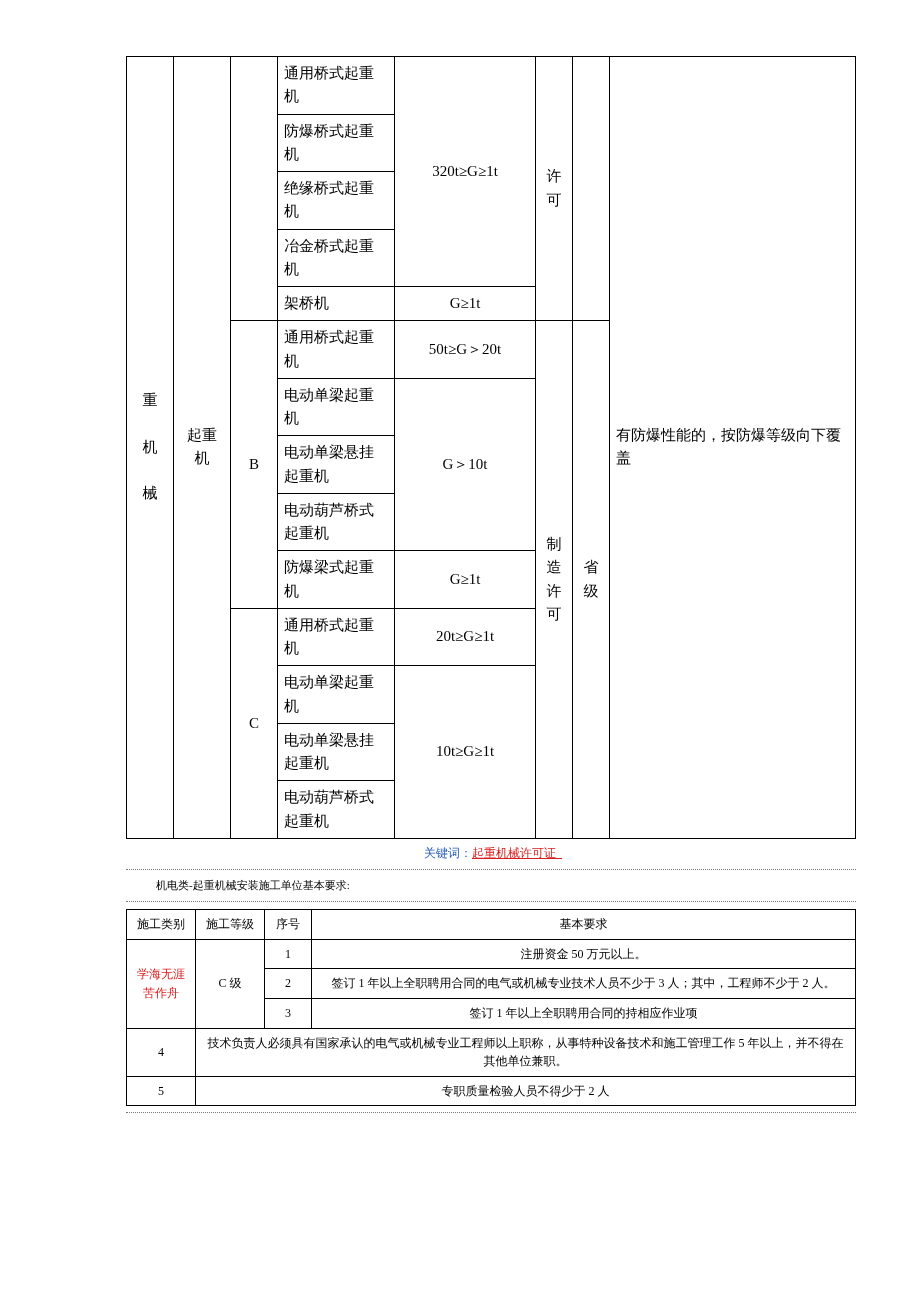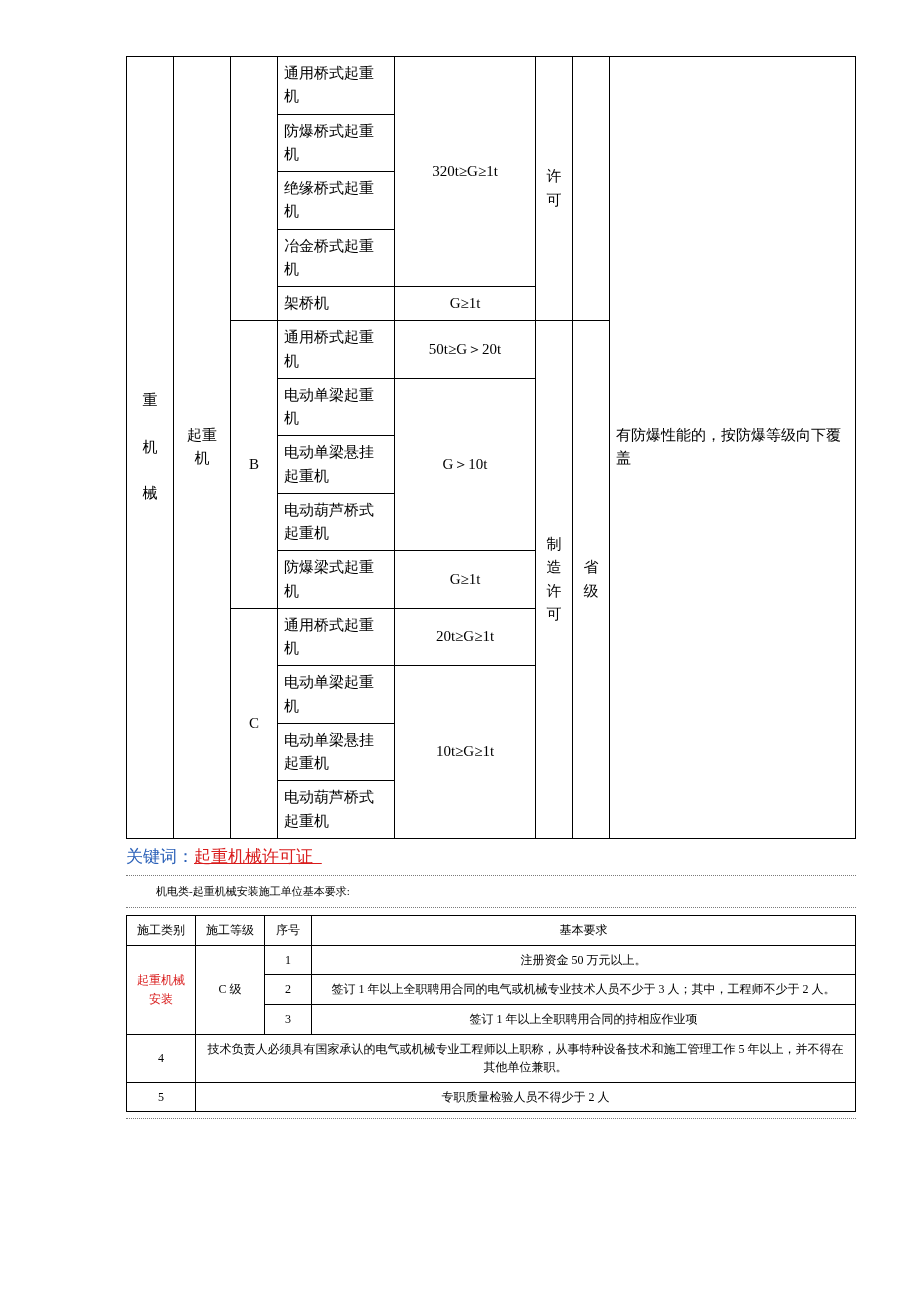--- a/index.html
+++ b/index.html
@@ -58,21 +58,21 @@
   .col7 { width: 24px; }
   .col8 { }
 
   .dotted-line {
     width: 730px;
     margin-left: 66px;
     border: none;
     border-top: 1px dotted #7a7a7a;
     height: 0;
   }
-  .kw-line { margin-left: 66px; margin-top: 6px; margin-bottom: 4px; font-size: 17px; }
+  .kw-line { margin-left: 66px; margin-top: 6px; margin-bottom: 4px; font-size: 12px; text-align: center; }
   .kw-label { color: #2a60b8; }
   .kw-text { color: #d91c1c; text-decoration: underline; }
 
   .section-head {
     margin-left: 96px;
     margin-top: 8px;
     margin-bottom: 6px;
     font-size: 11px;
   }
 
@@ -197,21 +197,21 @@
 
   <table class="req-table">
     <tbody>
         <tr>
       <th class="rc1">施工类别</th>
       <th class="rc2">施工等级</th>
       <th class="rc3">序号</th>
       <th class="rc4">基本要求</th>
     </tr>
     <tr>
-      <td class="rc1 red-bold" rowspan="3">起重机械安装</td>
+      <td class="rc1 red-bold" rowspan="3">学海无涯苦作舟</td>
       <td class="rc2" rowspan="3">C 级</td>
       <td class="rc3" style="text-align:center">1</td>
       <td class="rc4">注册资金 50 万元以上。</td>
     </tr>
     <tr>
       <td class="rc3" style="text-align:center">2</td>
       <td class="rc4">签订 1 年以上全职聘用合同的电气或机械专业技术人员不少于 3 人；其中，工程师不少于 2 人。</td>
     </tr>
     <tr>
       <td class="rc3" style="text-align:center">3</td>

